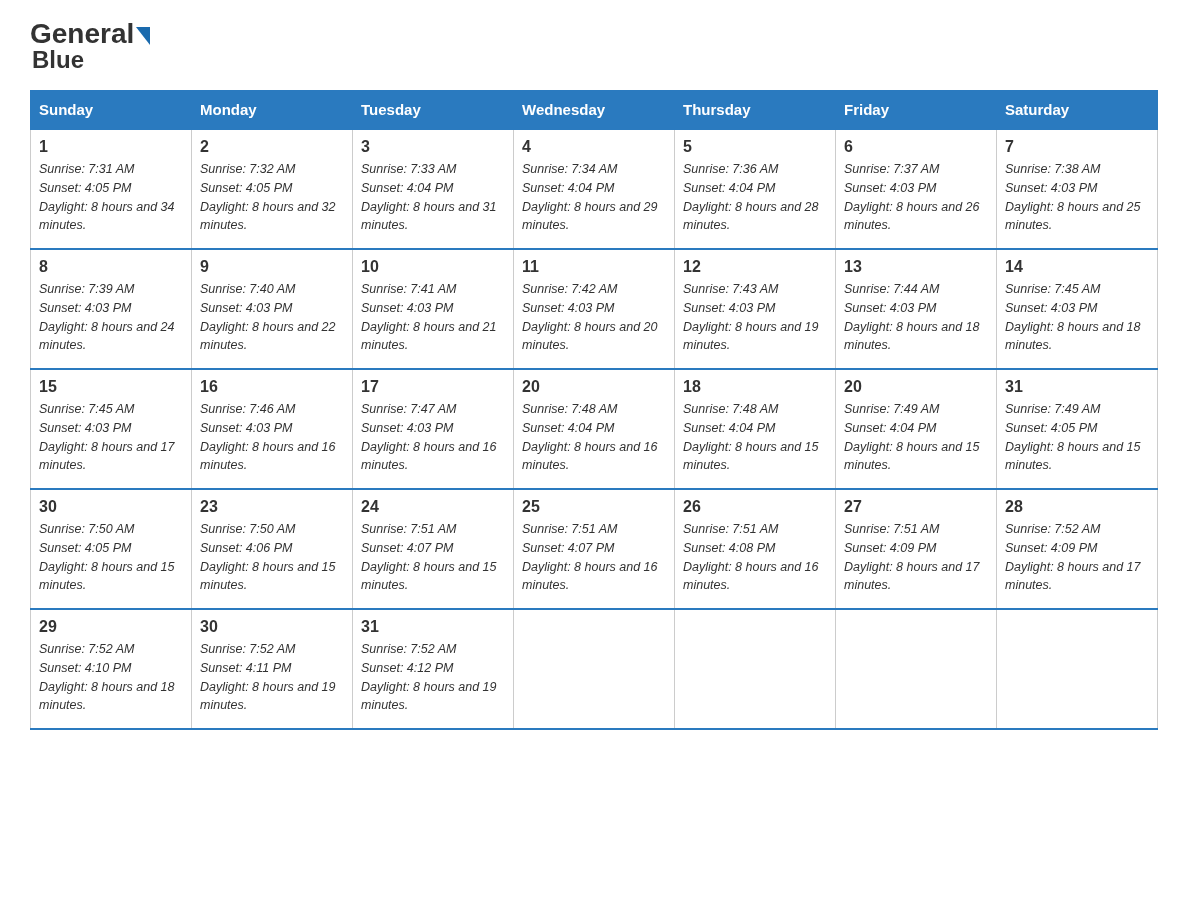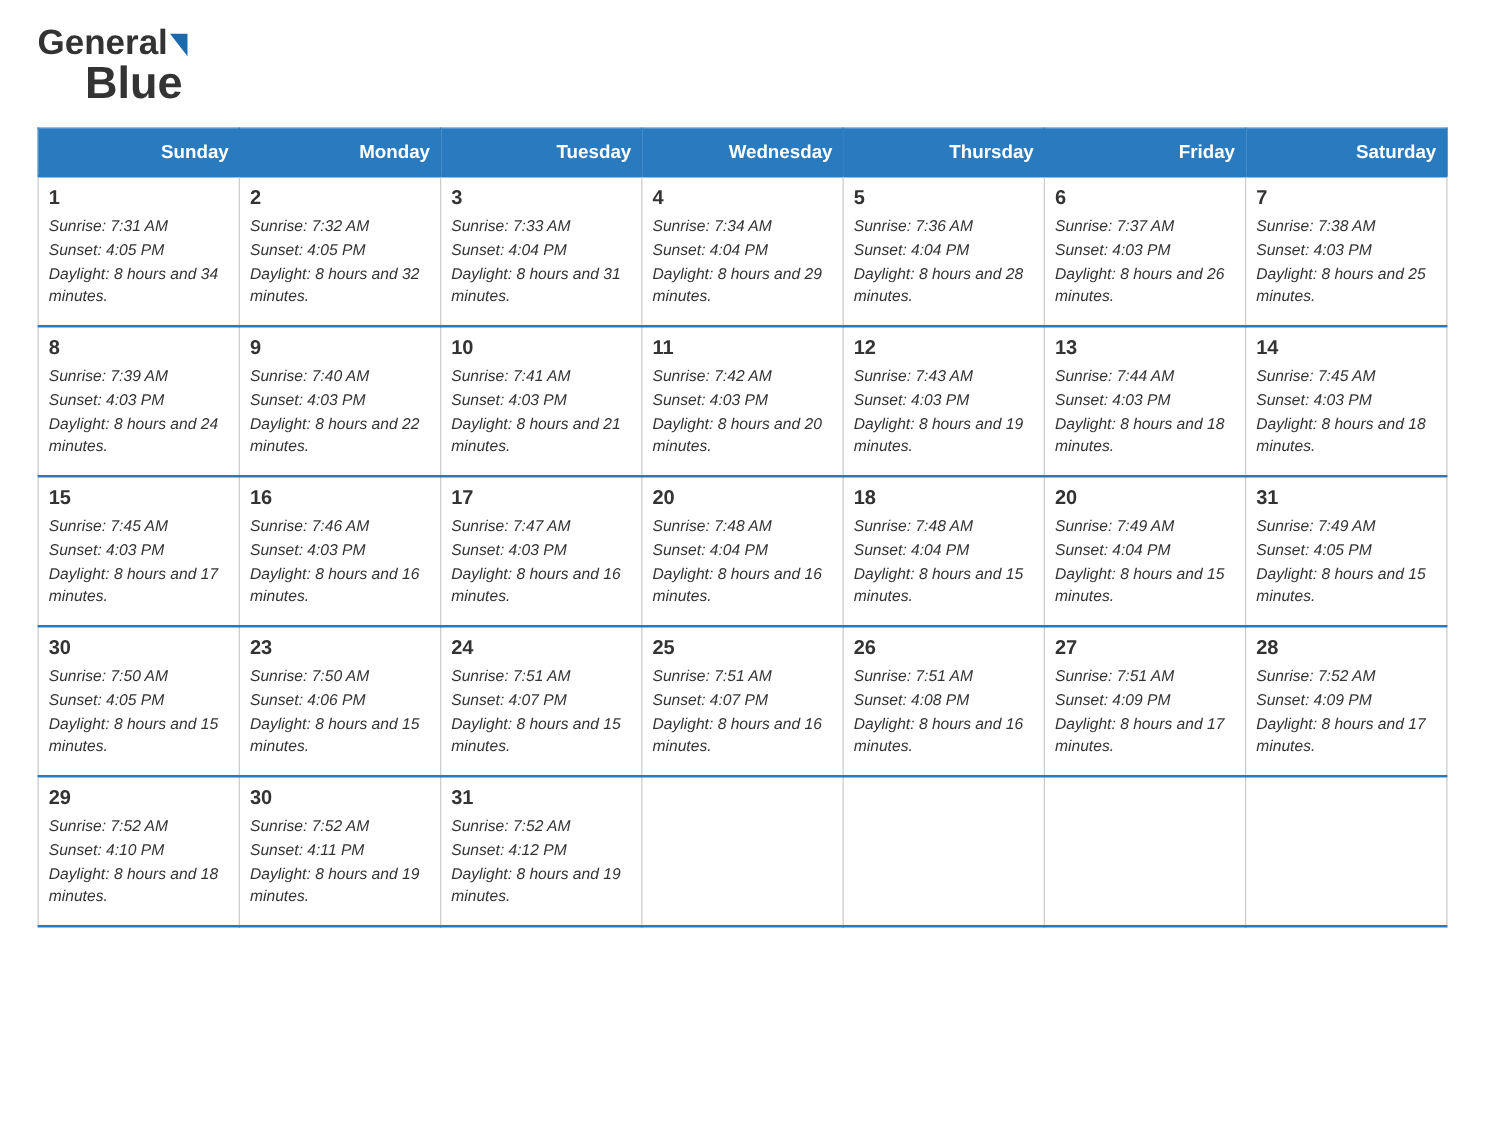--- a/index.html
+++ b/index.html
@@ -58,21 +58,21 @@
       width: 100%;
       border-collapse: collapse;
       table-layout: fixed;
     }
     thead th {
       background-color: #2a7abf;
       color: #fff;
       font-size: 15px;
       font-weight: bold;
       padding: 10px 8px;
-      text-align: right;
+      text-align: left;
       border: 1px solid #2a7abf;
     }
     tbody td {
       vertical-align: top;
       padding: 8px 8px;
       border: 1px solid #ccc;
       font-size: 13px;
       color: #333;
       height: 120px;
     }
@@ -103,21 +103,21 @@
   </style>
 </head>
 <body>
 
 <div class="header">
   <div class="logo-wrapper">
     <div class="logo-row">
       <span class="logo-text">General</span>
       <div class="logo-triangle"></div>
     </div>
-    <span class="logo-text blue" style="font-size:36px; padding-left:2px;margin-left:36px;">Blue</span>
+    <span class="logo-text blue" style="font-size:24px; padding-left:2px;">Blue</span>
   </div>
   <div class="title-block">
     <div class="month-title"></div>
     <div class="location-subtitle"></div>
   </div>
 </div>
 
 <table>
   <thead>
     <tr id="header-row">

